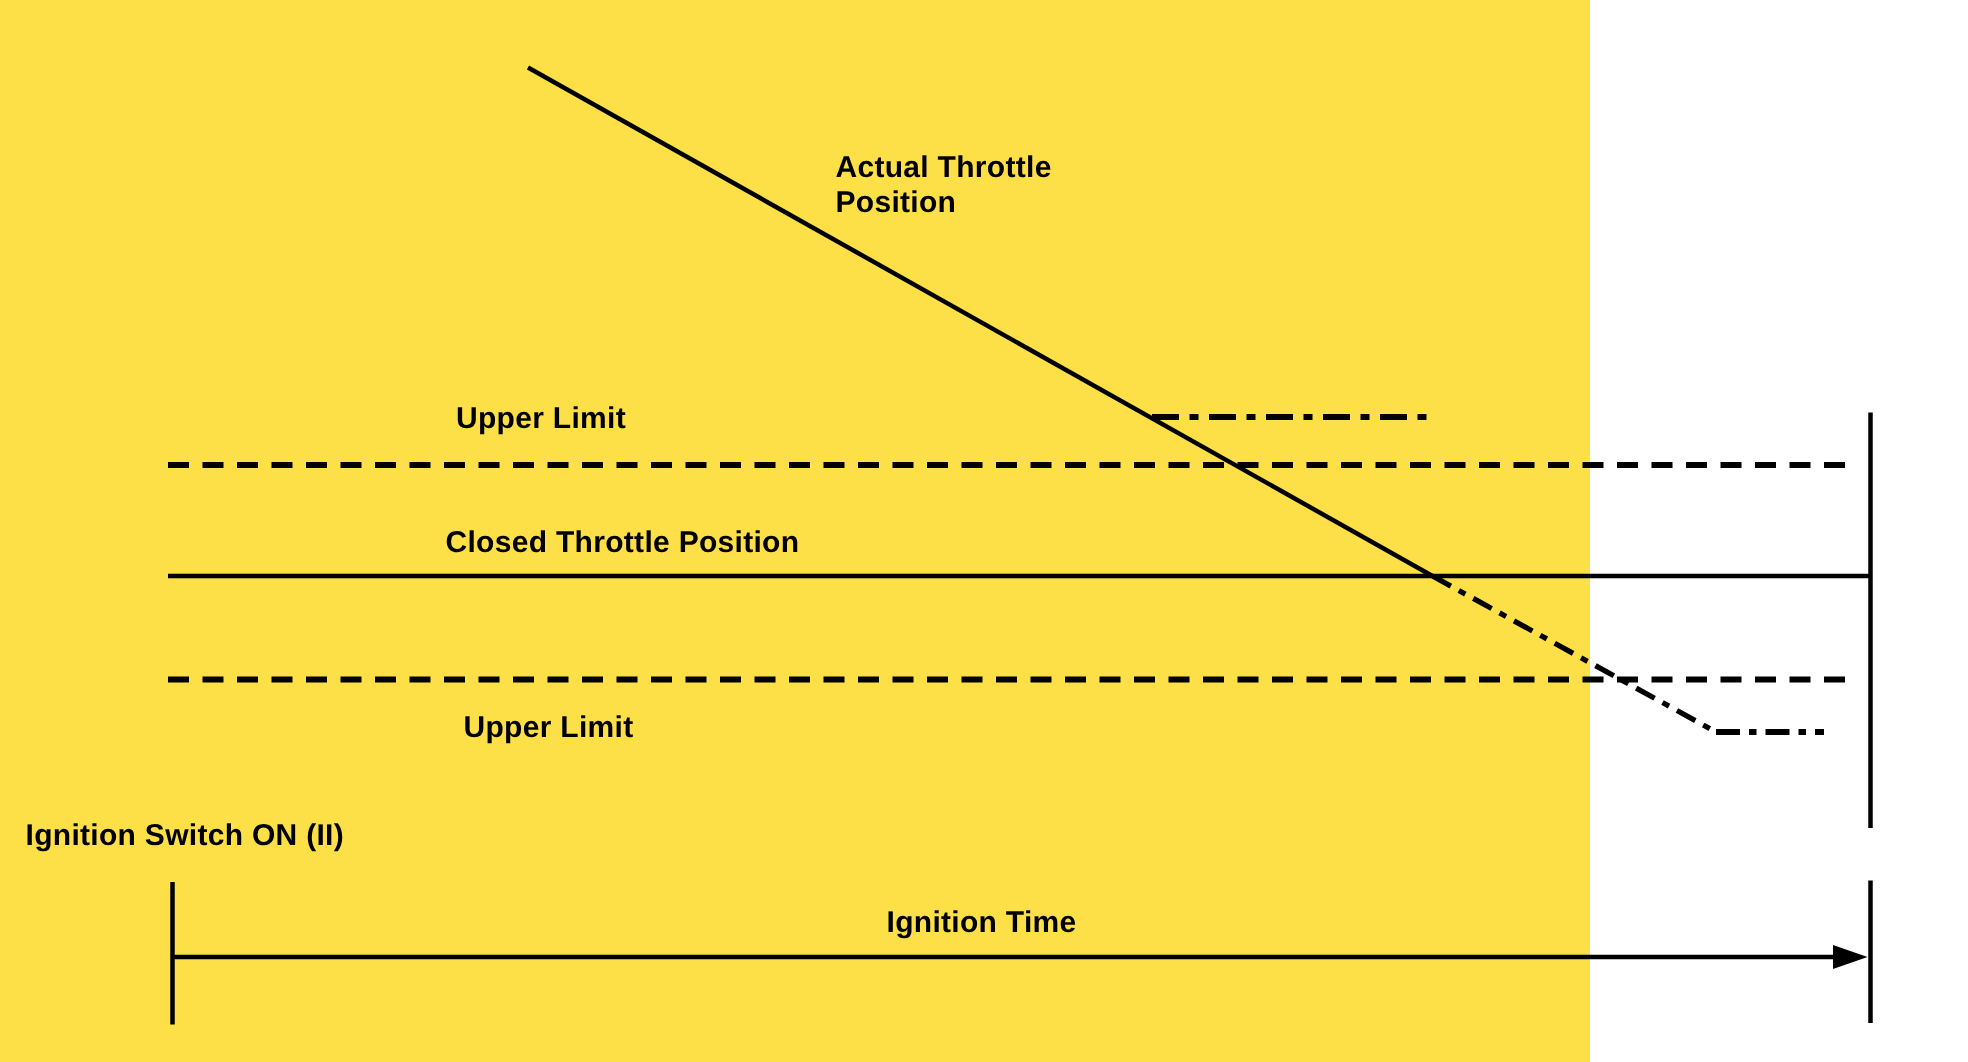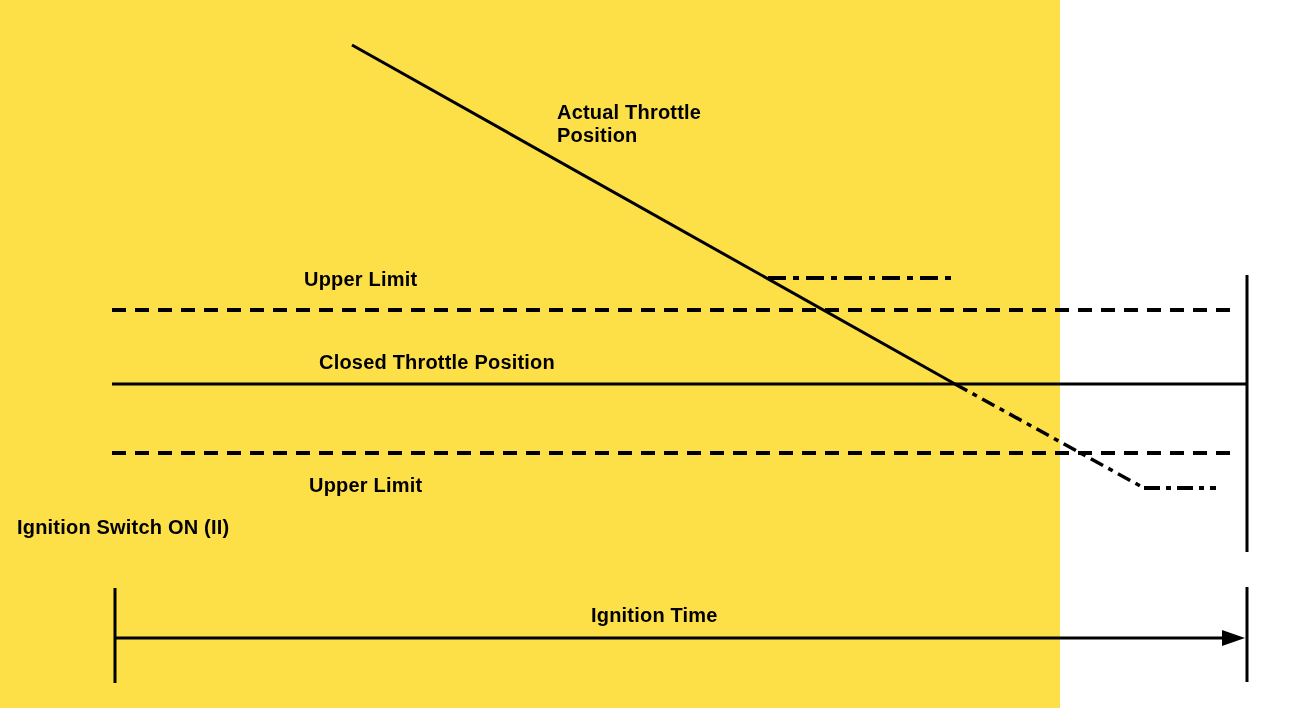--- a/index.html
+++ b/index.html
@@ -26,23 +26,23 @@
     position: absolute;
     font-weight: bold;
     font-size: 20px;
     line-height: 23px;
     color: #000000;
     white-space: pre-line;
     letter-spacing: 0.2px;
   }
   .label-actual    { left: 557px;  top: 101px; }
   .label-upper     { left: 304px;  top: 268px; }
-  .label-closed    { left: 297px;  top: 351px; margin-left: 22px; }
+  .label-closed    { left: 297px;  top: 351px; }
   .label-lower     { left: 309px;  top: 474px; }
-  .label-ignition  { left: 17px;   top: 516px; }
+  .label-ignition  { left: 17px;   top: 546px; }
   .label-detection { left: 591px;  top: 604px; }
 </style>
 </head>
 <body>
 
 <div class="canvas">
 
   <svg width="1312" height="708" viewBox="0 0 1312 708">
 
     <line x1="352" y1="45" x2="955" y2="384" stroke-width="3" stroke="#000000"></line>

